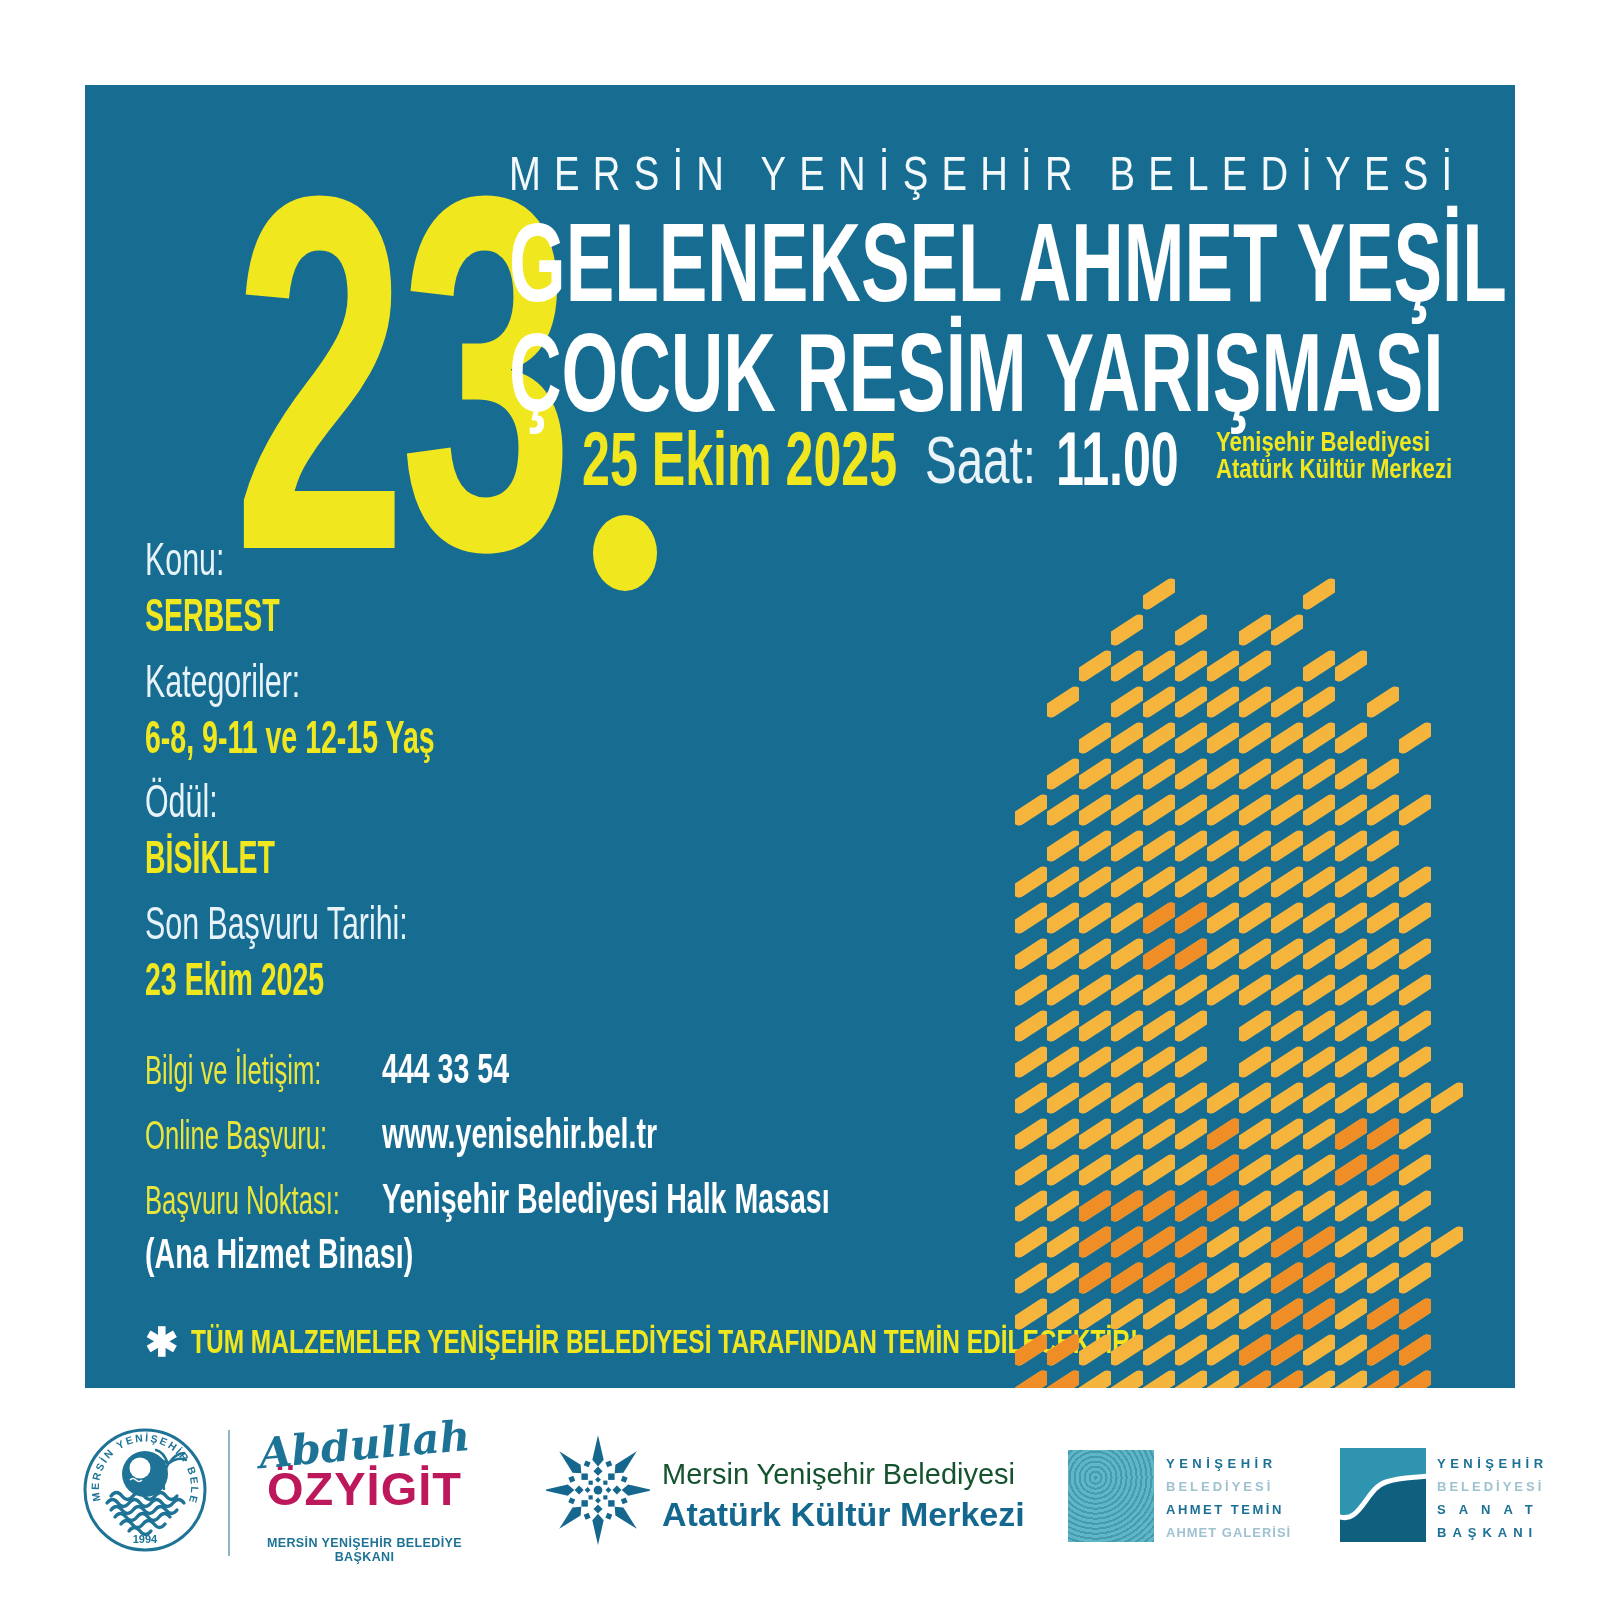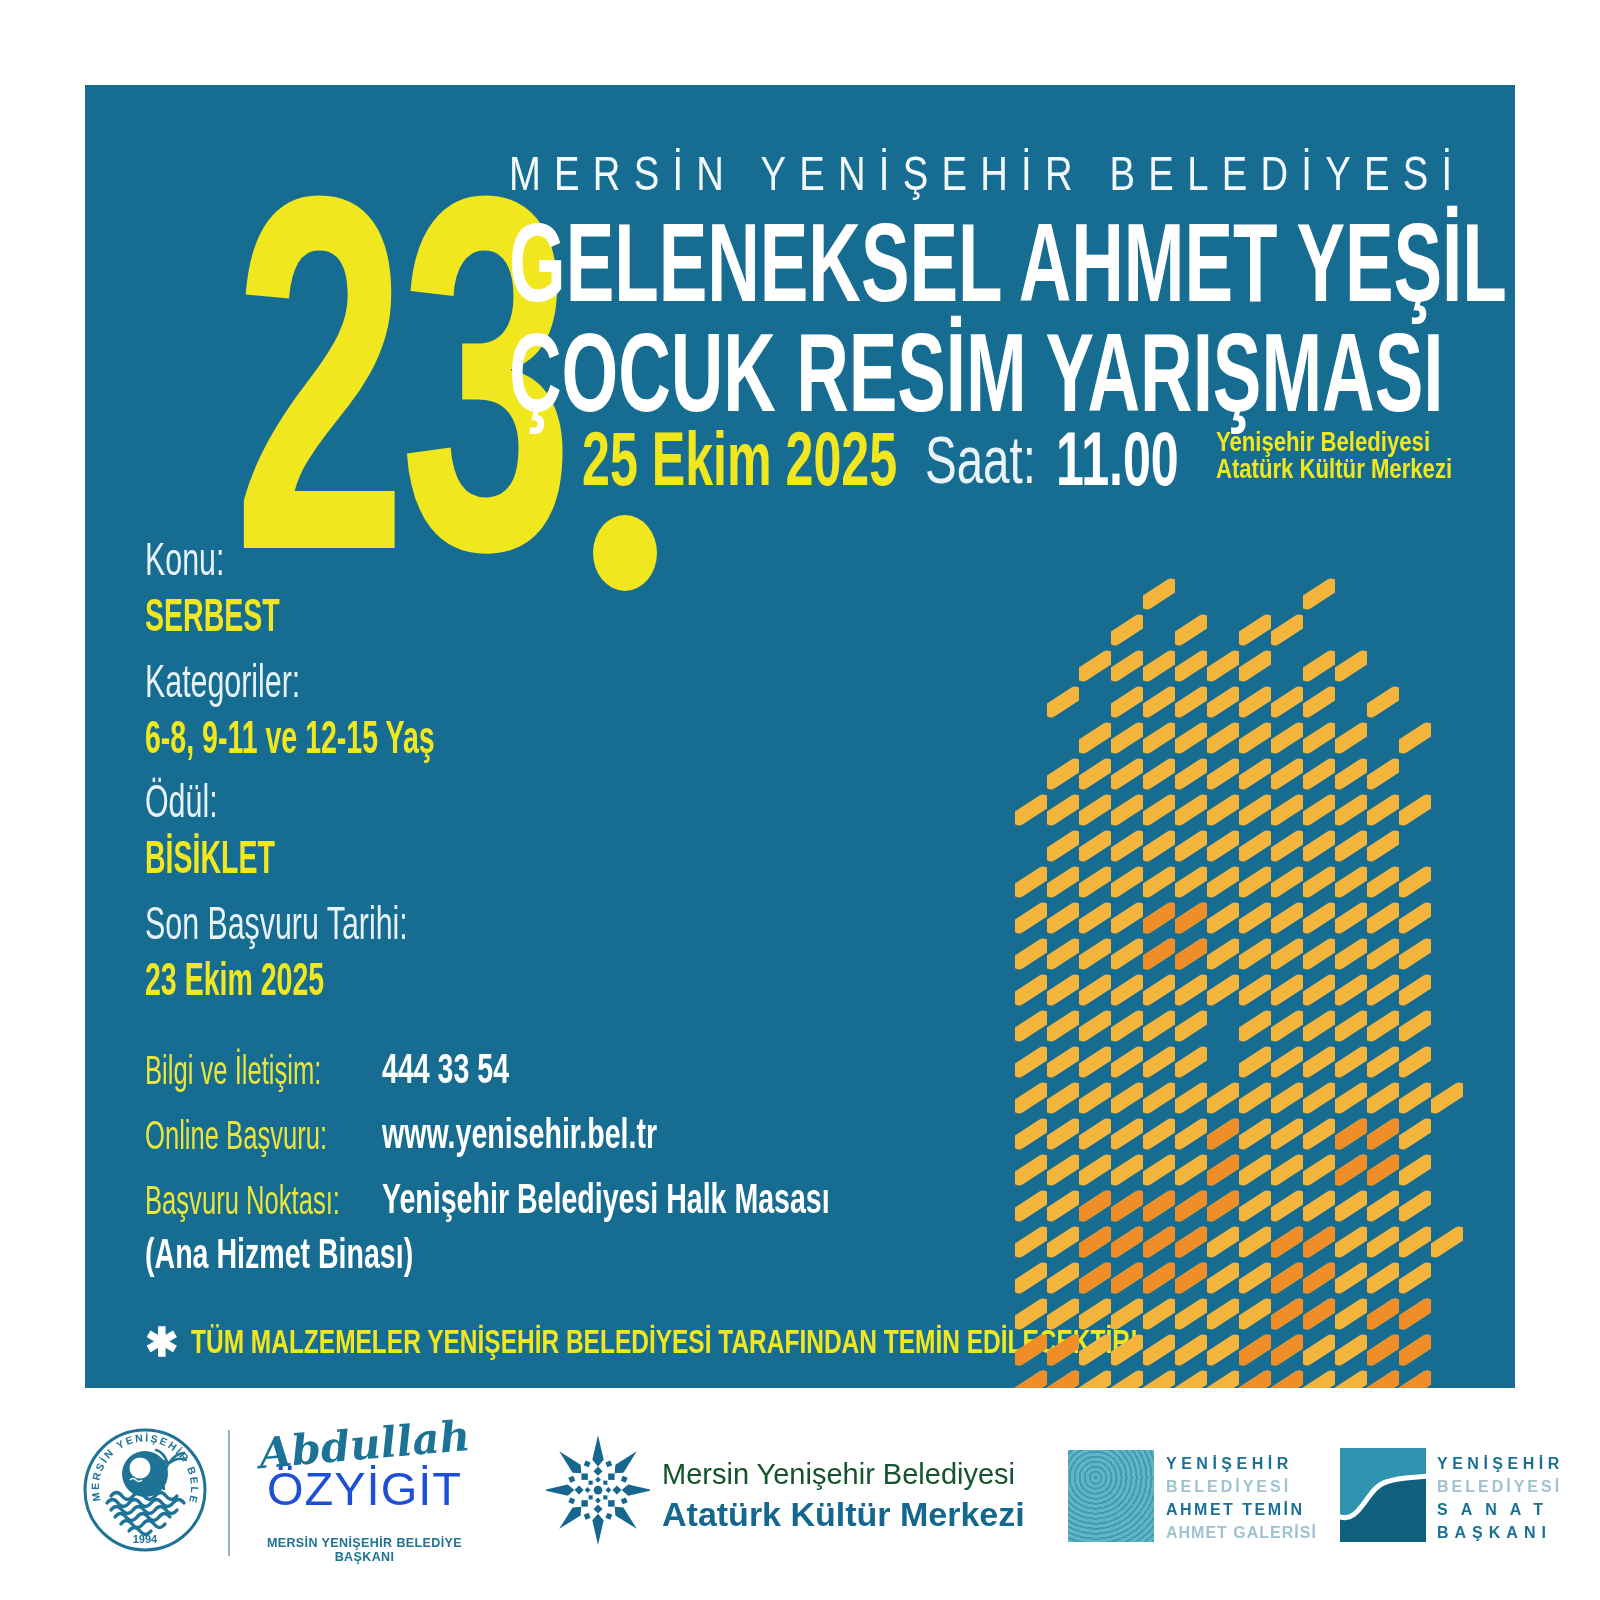--- a/index.html
+++ b/index.html
@@ -26,25 +26,25 @@
   
   .lbl{font-size:46px;font-weight:400;color:#E7F3F8;transform:scaleX(0.66);}
   .val{font-size:46px;font-weight:700;color:#F1E71F;transform:scaleX(0.62);}
   
   .clbl{font-size:40px;font-weight:400;color:#E9E53A;transform:scaleX(0.64);}
   .cval{font-size:42px;font-weight:700;color:#ffffff;transform:scaleX(0.68);}
   .note-star{font-size:40px;font-weight:700;color:#ffffff;}
   .note-txt{font-size:34px;font-weight:700;color:#F1E71F;transform:scaleX(0.72);transform-origin:left top;}
   .mayor-first{font-family:"DejaVu Serif",serif;font-style:italic;font-weight:700;
                font-size:42px;color:#1D7396;transform:rotate(-5deg);}
-  .mayor-last{font-size:47px;font-weight:400;color:#1d4ed8;letter-spacing:1px;}
+  .mayor-last{font-size:47px;font-weight:700;color:#be185d;letter-spacing:1px;}
   .mayor-title{font-size:12.5px;font-weight:700;color:#1D7396;letter-spacing:0.4px;}
   .akm1{font-size:29px;font-weight:400;color:#14532d;}
   .akm2{font-size:34px;font-weight:700;color:#14678F;}
-  .g-line{font-size:16px;font-weight:700;line-height:23px;white-space:nowrap;}
+  .g-line{font-size:13px;font-weight:700;line-height:23px;white-space:nowrap;}
   .g-dark{color:#1B7095;} .g-light{color:#9FC2D0;}
   .swirl-box{width:86px;height:92px;background-color:#5FB6C6;
     background-image:repeating-radial-gradient(circle at 32% 30%,rgba(12,90,120,.30) 0 2px,rgba(255,255,255,0) 2px 5px);}
   .divider{width:2px;height:126px;background:#8FB4C2;}
 </style>
 </head>
 <body>
 
 <div class="poster">
   <div class="panel">

